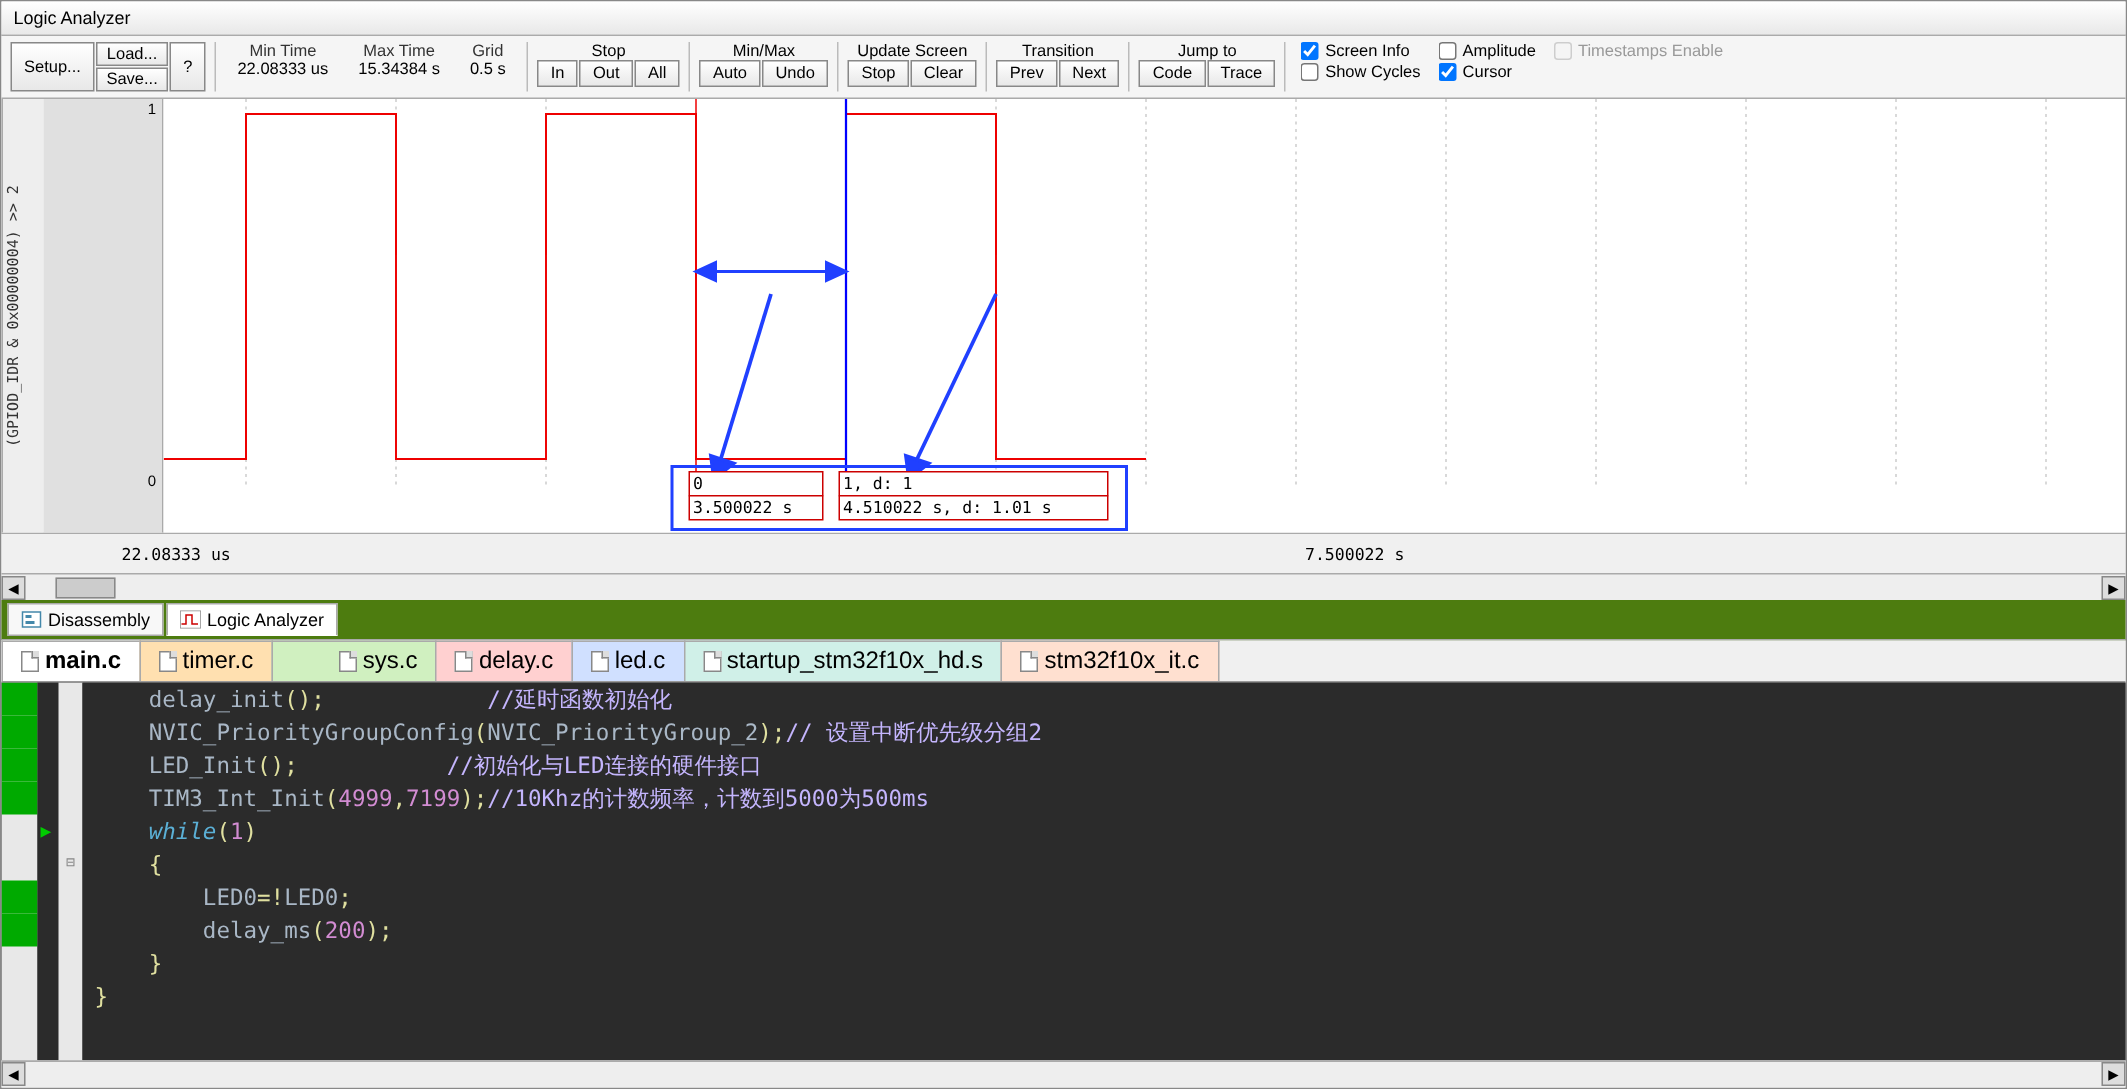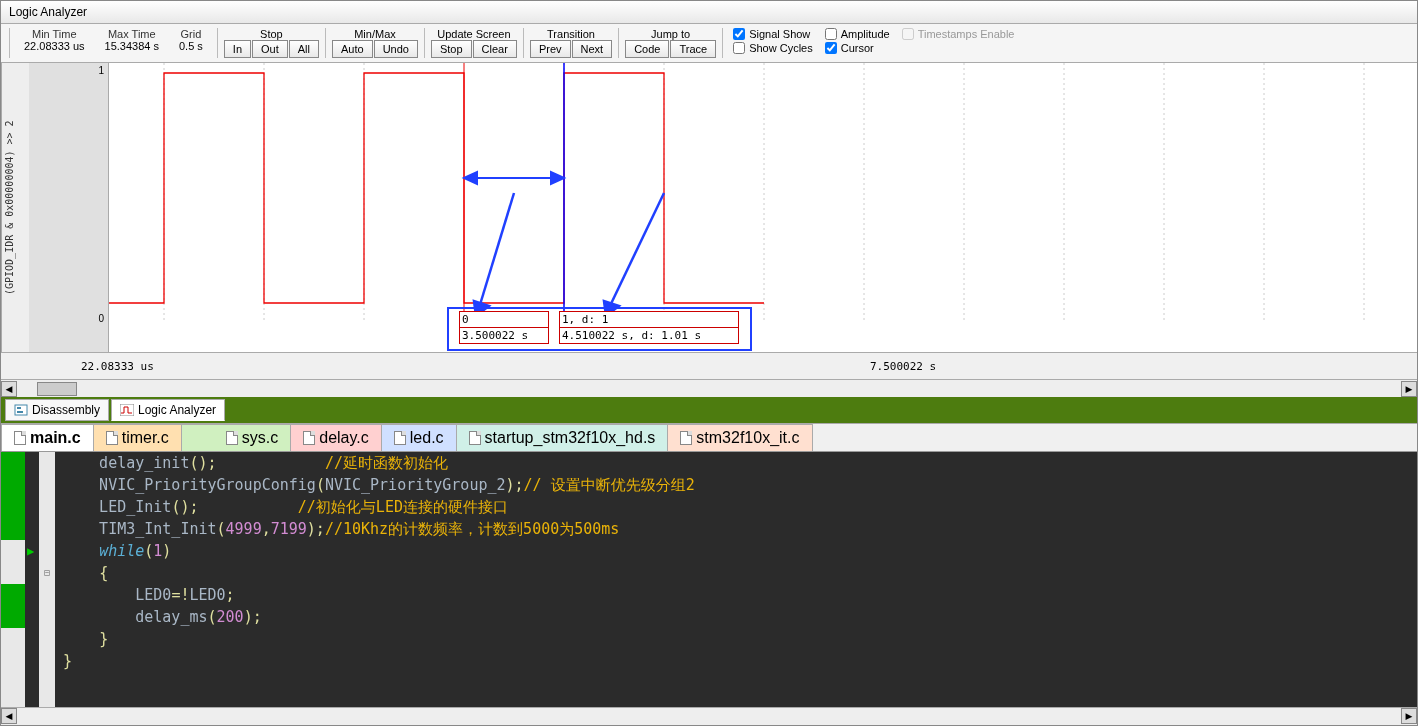--- a/index.html
+++ b/index.html
@@ -61,33 +61,43 @@
 .lineno-col div, .code-col div, .gutter-col div, .bp-col div { height:22px; line-height:22px; }
 .code-col { flex:1; background:#2b2b2b; padding-left:8px; white-space:pre; }
 .gutter-col .mark { background:#0a0; }
 .bp-col .arrow-bp { color:#0c0; font-size:12px; padding-left:2px; }
 .fold-col { width:16px; background:#e8e8e8; color:#888; font-size:10px; text-align:center; }
 .fold-col div { height:22px; line-height:22px; }
 
 .c-default { color:#a9b7c6; }
 .c-keyword { color:#5bb0d6; font-style:italic; }
 .c-num { color:#d28cd2; }
-.c-comment { color:#eab308; }
+.c-comment { color:#c4b5fd; }
 .c-punct { color:#e0e0a0; }
 
 .bottom-scroll { height:18px; background:#eee; border-top:1px solid #aaa; display:flex; }
 .bottom-scroll .arrow { width:16px; height:16px; border:1px solid #888; background:#ddd; display:flex; align-items:center; justify-content:center; font-size:9px; }
 </style>
 </head>
 <body>
 
 <div class="window">
   <div class="titlebar">Logic Analyzer</div>
 
   <div class="toolbar">
+    <div class="tgroup">
+      <div class="tgroup-row">
+        <button class="btn">Setup...</button>
+        <div style="display:flex;flex-direction:column;gap:1px">
+          <button class="btn" style="padding:1px 6px">Load...</button>
+          <button class="btn" style="padding:1px 6px">Save...</button>
+        </div>
+        <button class="btn" style="align-self:stretch">?</button>
+      </div>
+    </div>
     <div class="sep"></div>
     <div class="hdrcell">
       <span class="lbl">Min Time</span>
       <span class="val">22.08333 us</span>
     </div>
     <div class="hdrcell">
       <span class="lbl">Max Time</span>
       <span class="val">15.34384 s</span>
     </div>
     <div class="hdrcell">
@@ -132,21 +142,21 @@
       <span>Jump to</span>
       <div class="tgroup-row">
         <button class="btn">Code</button>
         <button class="btn">Trace</button>
       </div>
     </div>
     <div class="sep"></div>
     <div class="chkwrap">
       <label>
           <input type="checkbox" checked="" style="">
-          <span>Signal Show</span>
+          <span>Screen Info</span>
         </label>
       <label>
           <input type="checkbox" style="">
           <span>Show Cycles</span>
         </label>
     </div>
     <div class="chkwrap">
       <label>
           <input type="checkbox" style="">
           <span>Amplitude</span>

